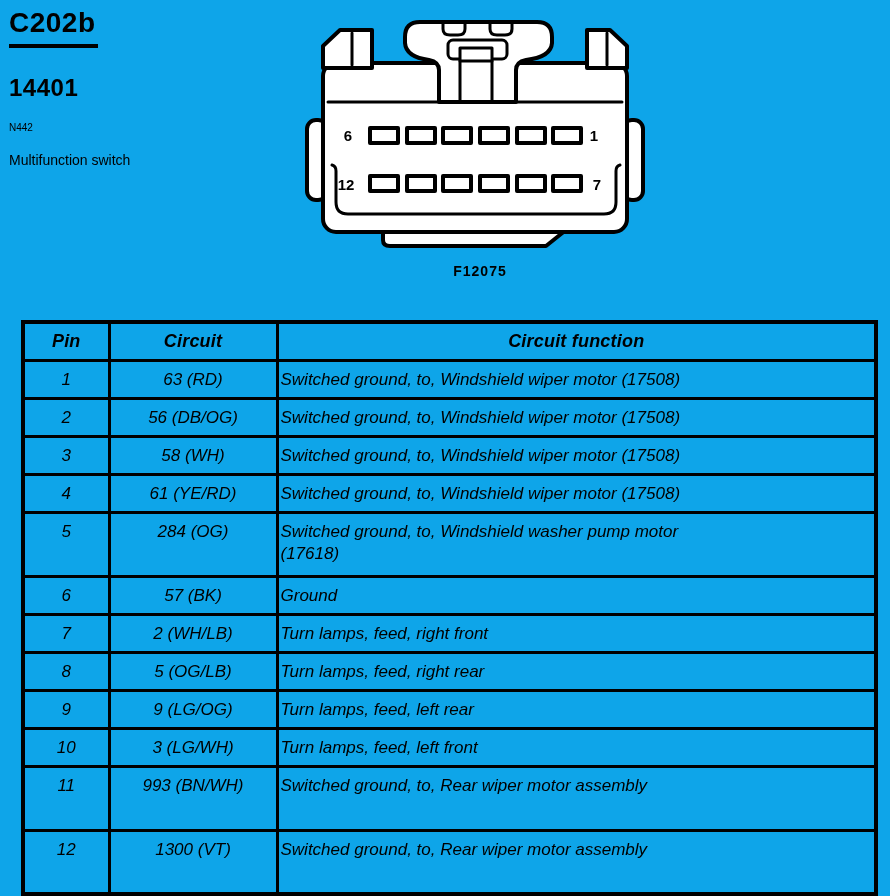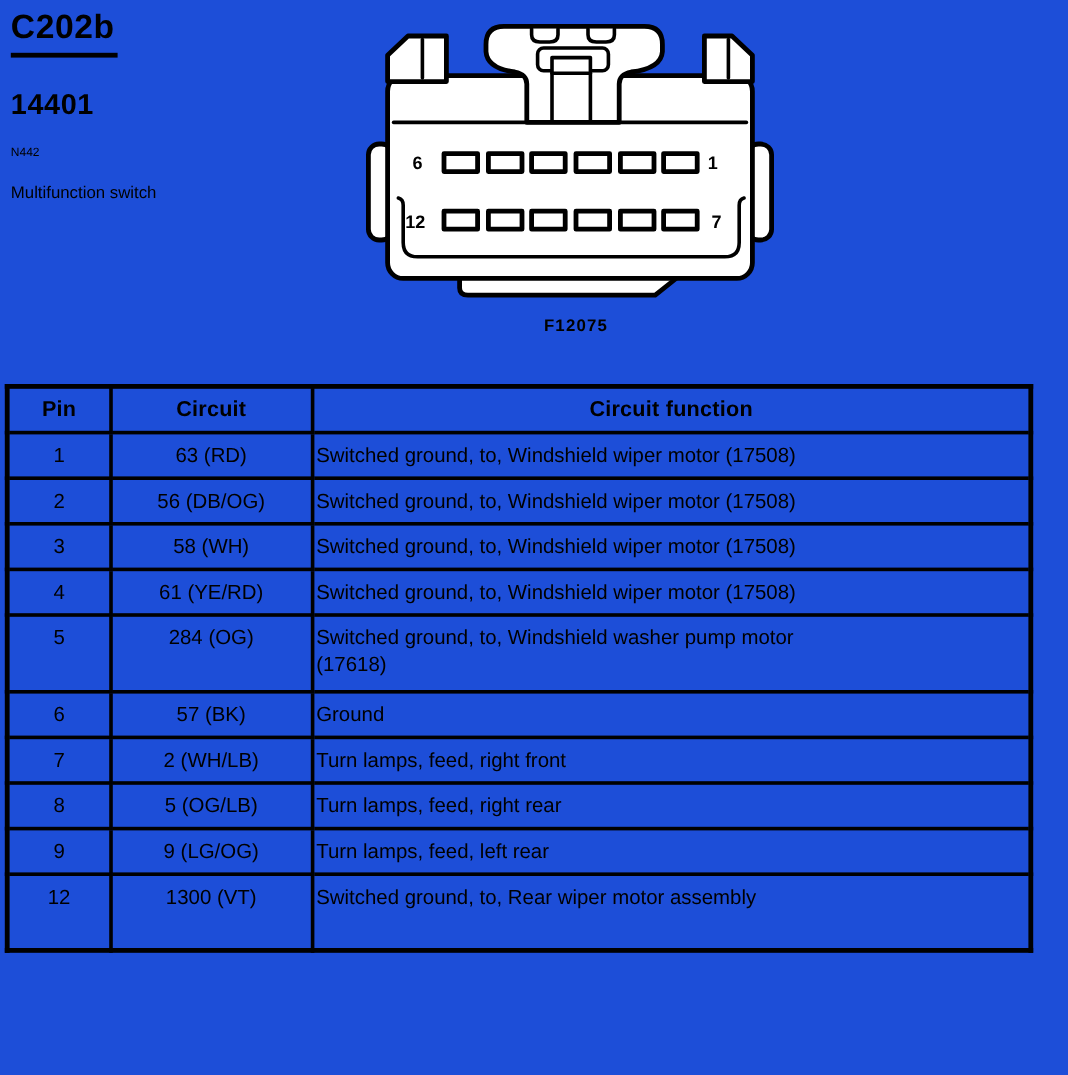--- a/index.html
+++ b/index.html
@@ -3,21 +3,21 @@
 <meta charset="utf-8">
 <style>
   html, body { margin: 0; padding: 0; }
   body {
     width: 890px; height: 896px;
     background: #ffffff;
     font-family: "Liberation Sans", "DejaVu Sans", sans-serif;
     color: #000;
     -webkit-font-smoothing: none;
   }
-  .page { position: relative; width: 890px; height: 896px; background: #1d4ed8; overflow: hidden; }
+  .page { position: relative; width: 890px; height: 896px; background: #0ea5e9; overflow: hidden; }
 
   
   .connector-id {
     position: absolute; left: 9px; top: 7px;
     font-size: 28px; font-weight: bold; letter-spacing: 0.5px;
     border-bottom: 4px solid #000; padding-bottom: 5px; padding-right: 2px;
     display: inline-block;
   }
   .part-number {
     position: absolute; left: 9px; top: 74px;
@@ -33,25 +33,26 @@
   }
 
   
   .connector-figure { position: absolute; left: 290px; top: 10px; width: 360px; height: 290px; }
   .connector-figure svg { display: block; }
   .fig-caption-text { font-size: 14px; font-weight: 600; letter-spacing: 1px; }
   .pin-num-label { font-size: 15px; font-weight: 700; }
 
   
   table.pinout {
-    position: absolute; left: 4px; top: 320px;
+    position: absolute; left: 21px; top: 320px;
     width: 857px;
     border-collapse: collapse;
     table-layout: fixed;
     border: 4px solid #000;
+    font-style: italic;
   }
   table.pinout th, table.pinout td {
     border: 3px solid #000;
     overflow: hidden;
   }
   table.pinout col.c-pin { width: 86px; }
   table.pinout col.c-circuit { width: 168px; }
   table.pinout thead tr { height: 38px; }
   table.pinout th {
     font-size: 18px; font-weight: bold;
@@ -191,20 +192,30 @@
         <tr>
           <td>8</td>
           <td>5 (OG/LB)</td>
           <td>Turn lamps, feed, right rear</td>
         </tr>
         <tr>
           <td>9</td>
           <td>9 (LG/OG)</td>
           <td>Turn lamps, feed, left rear</td>
         </tr>
+        <tr>
+          <td>10</td>
+          <td>3 (LG/WH)</td>
+          <td>Turn lamps, feed, left front</td>
+        </tr>
+        <tr class="tall">
+          <td>11</td>
+          <td>993 (BN/WH)</td>
+          <td>Switched ground, to, Rear wiper motor assembly</td>
+        </tr>
         <tr class="tall">
           <td>12</td>
           <td>1300 (VT)</td>
           <td>Switched ground, to, Rear wiper motor assembly</td>
         </tr>
       </tbody>
   </table>
 
 </div>
 

